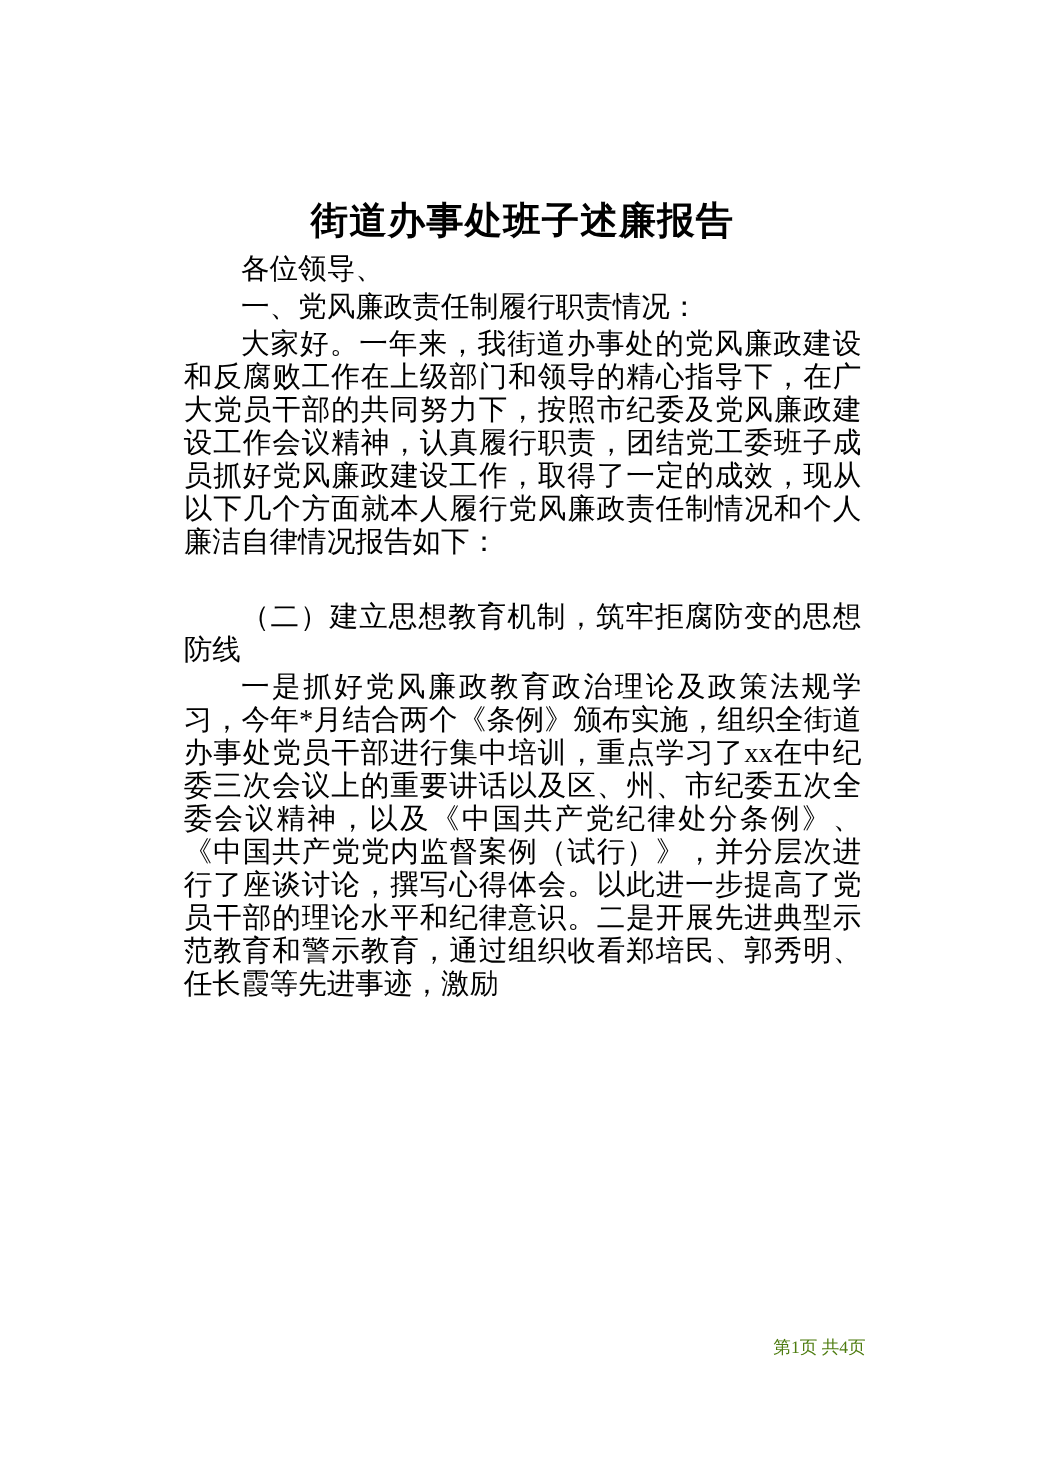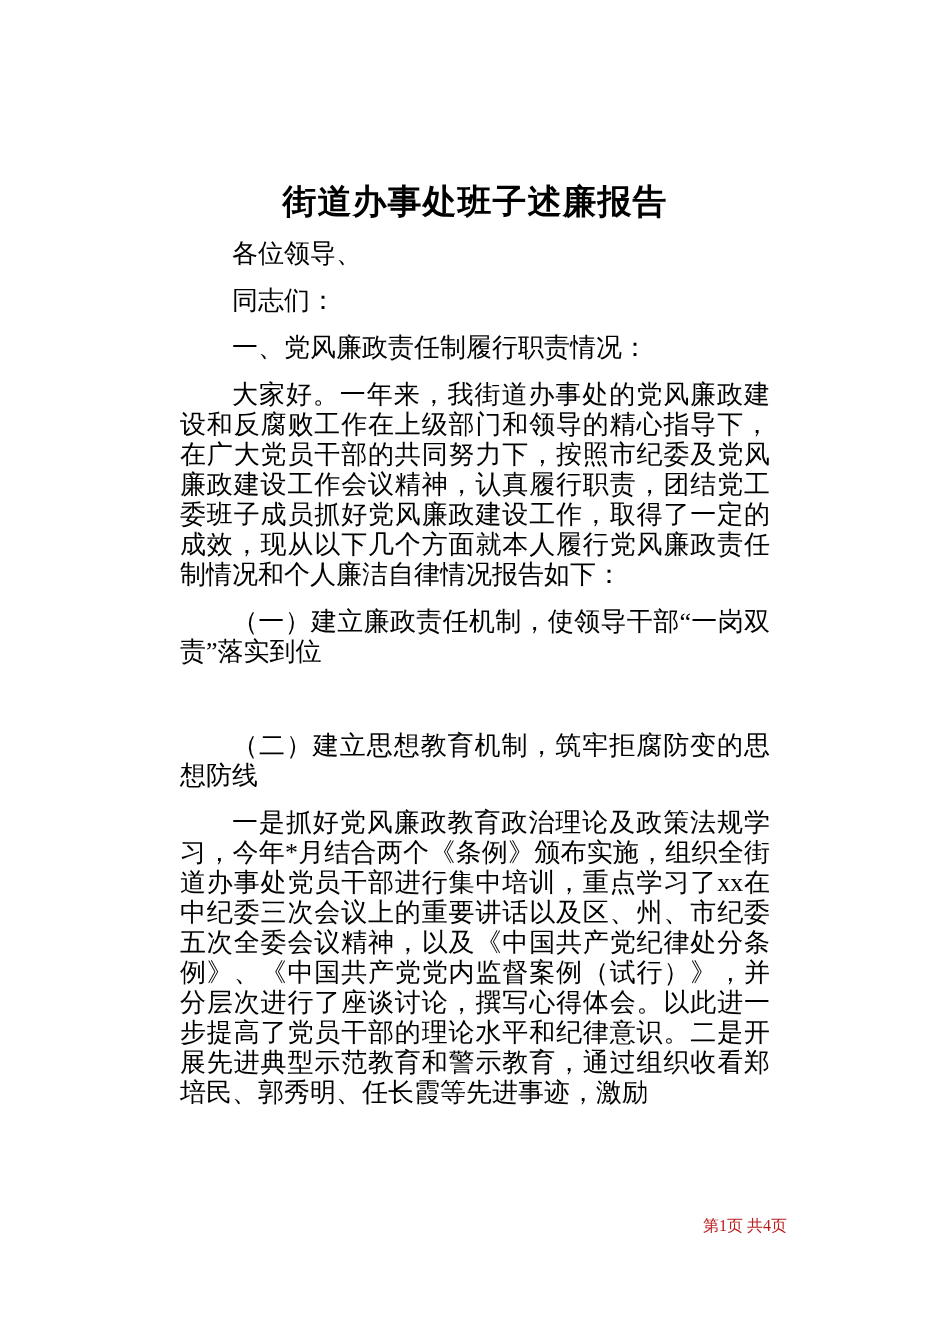--- a/index.html
+++ b/index.html
@@ -28,48 +28,46 @@
     letter-spacing: 1px;
   }
   .doc-body {
     font-size: 26px;
     line-height: 30px;
     text-align: justify;
     text-justify: inter-character;
     line-break: strict;
   }
   .para {
-    margin: 17px;
+    margin: 4px;
     padding: 0;
     text-indent: 2em;
   }
   .para.blank {
     text-indent: 0;
   }
   .doc-footer {
     position: absolute;
     top: 1216px;
     right: 115px;
     font-size: 16px;
     line-height: 20px;
-    color: #b91c1c;
+    color: #4d7c0f;
   }
 </style>
 </head>
 <body>
 
 <div class="page">
   <h1 class="doc-title">街道办事处班子述廉报告</h1>
 
   <div class="doc-body">
       <p class="para">各位领导、</p>
-      <p class="para">同志们：</p>
       <p class="para">一、党风廉政责任制履行职责情况：</p>
       <p class="para">大家好。一年来，我街道办事处的党风廉政建设和反腐败工作在上级部门和领导的精心指导下，在广大党员干部的共同努力下，按照市纪委及党风廉政建设工作会议精神，认真履行职责，团结党工委班子成员抓好党风廉政建设工作，取得了一定的成效，现从以下几个方面就本人履行党风廉政责任制情况和个人廉洁自律情况报告如下：</p>
-      <p class="para">（一）建立廉政责任机制，使领导干部“一岗双责”落实到位</p>
       <p class="para blank">&nbsp;</p>
       <p class="para">（二）建立思想教育机制，筑牢拒腐防变的思想防线</p>
       <p class="para">一是抓好党风廉政教育政治理论及政策法规学习，今年*月结合两个《条例》颁布实施，组织全街道办事处党员干部进行集中培训，重点学习了xx在中纪委三次会议上的重要讲话以及区、州、市纪委五次全委会议精神，以及《中国共产党纪律处分条例》、《中国共产党党内监督案例（试行）》，并分层次进行了座谈讨论，撰写心得体会。以此进一步提高了党员干部的理论水平和纪律意识。二是开展先进典型示范教育和警示教育，通过组织收看郑培民、郭秀明、任长霞等先进事迹，激励</p>
     </div>
 
   <div class="doc-footer">
     <span>第1页 共4页</span>
   </div>
 </div>
 

